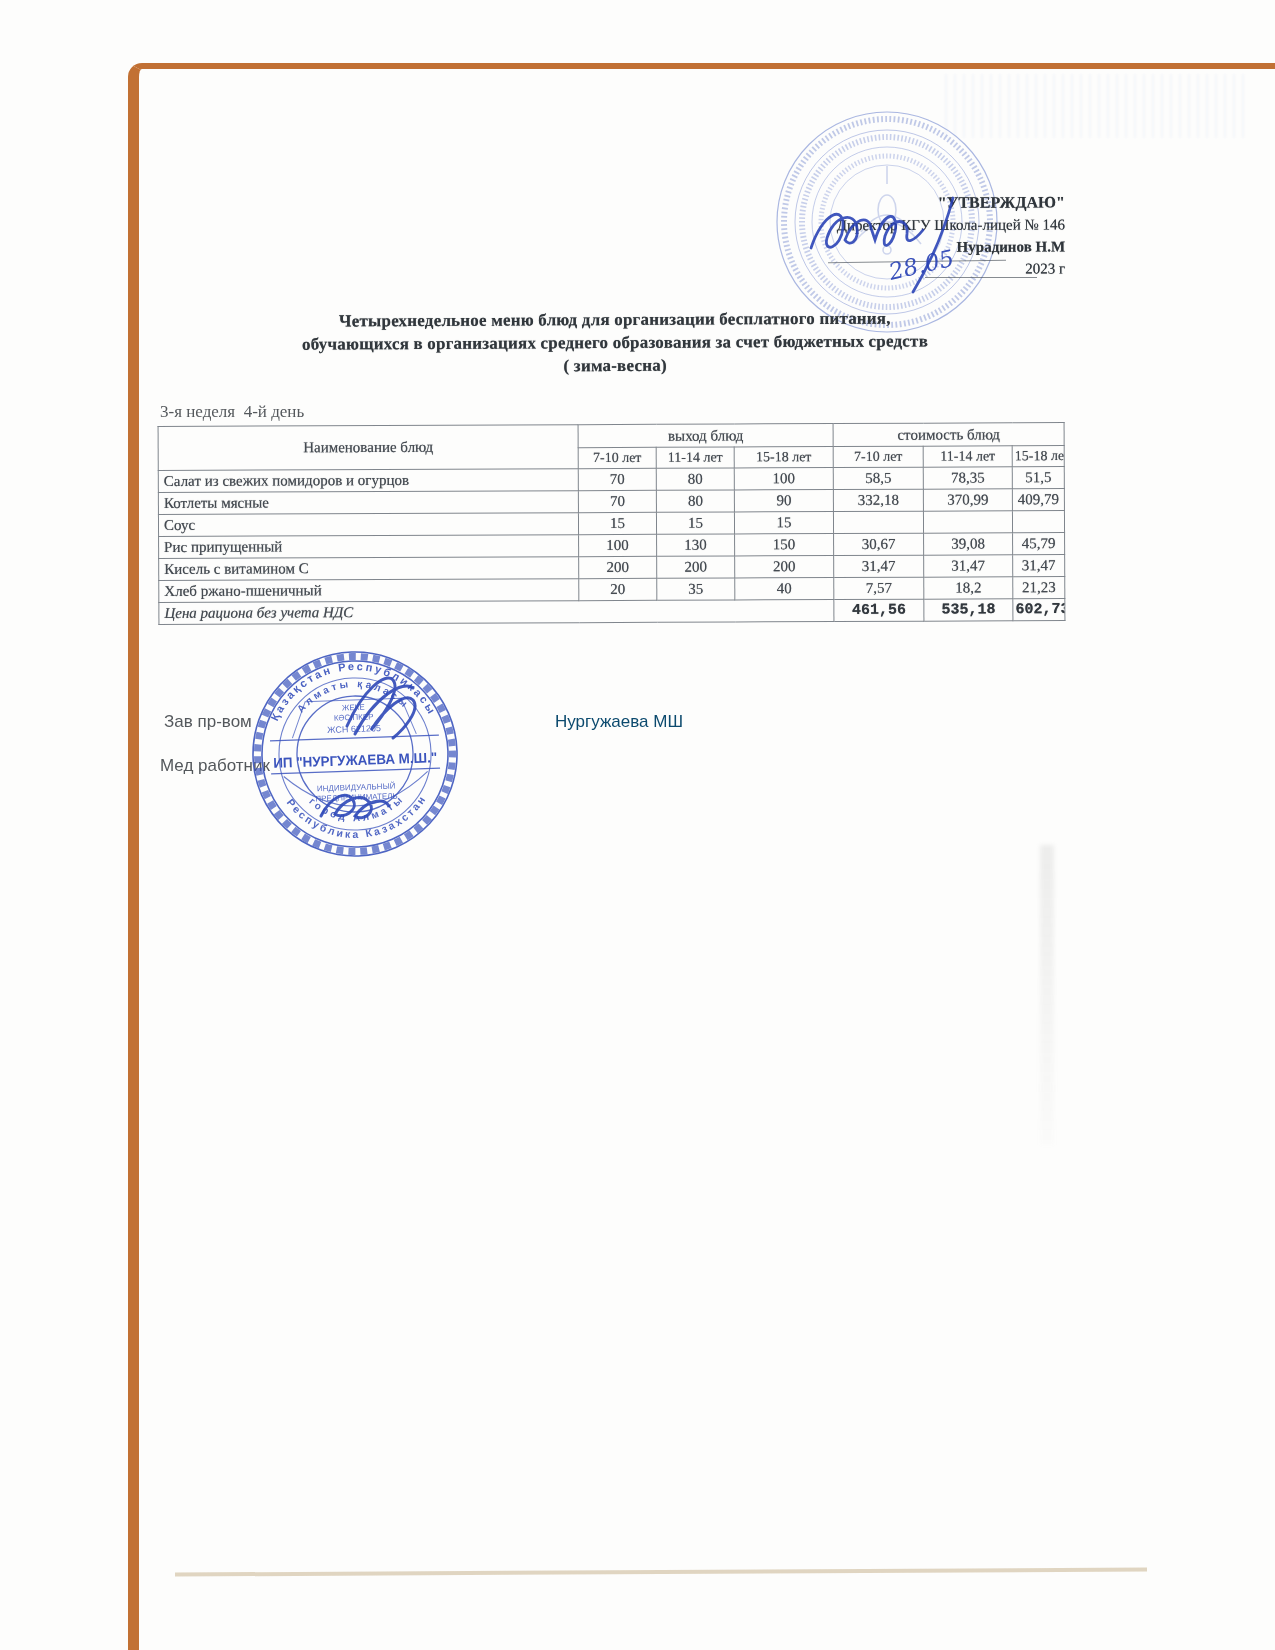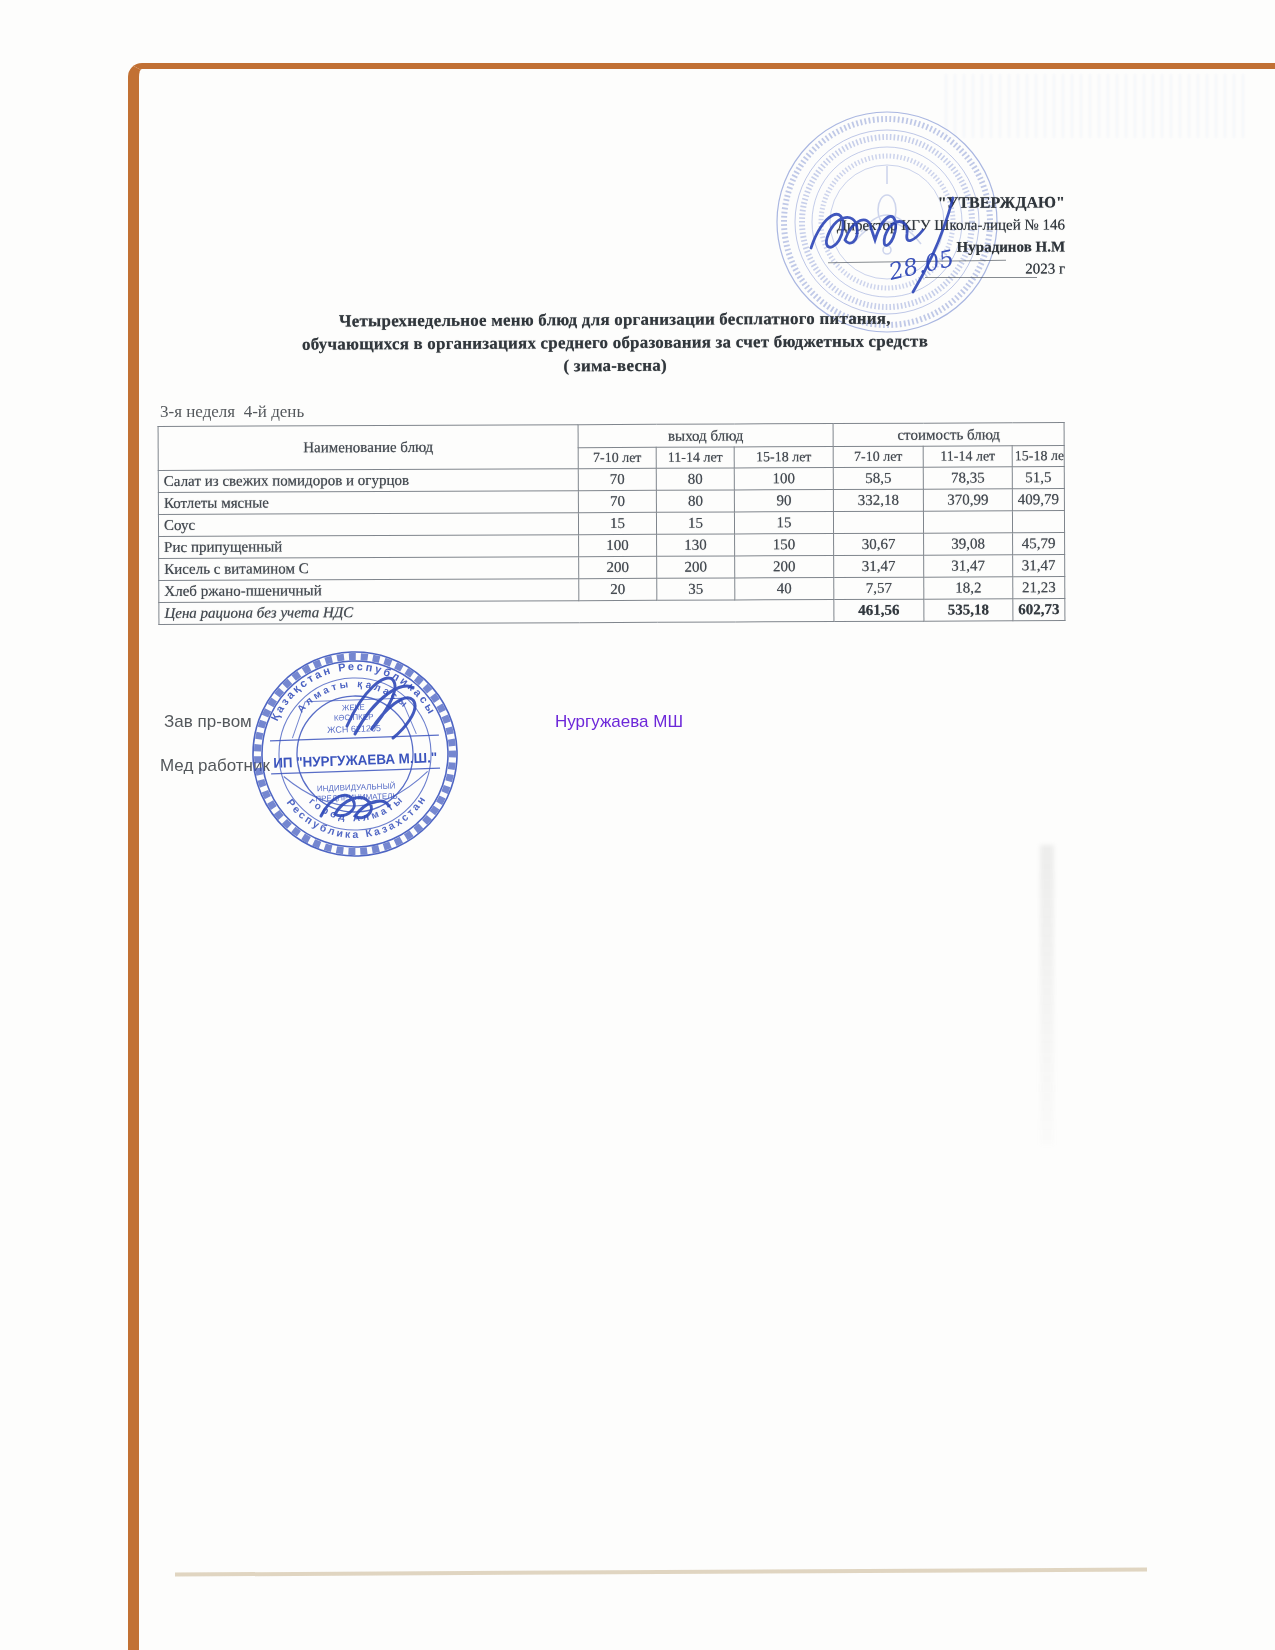--- a/index.html
+++ b/index.html
@@ -32,21 +32,21 @@
   
   .table-wrap{position:absolute;left:158px;top:424px;transform:rotate(-0.25deg);}
   table.menu{border-collapse:collapse;width:906px;table-layout:fixed;
     font-family:"Liberation Serif",serif;font-size:15px;color:#454b52;}
   table.menu td{border:1px solid #80868d;height:21px;padding:0 2px;vertical-align:middle;
     text-align:center;overflow:hidden;white-space:nowrap;}
   table.menu td.name{text-align:left;padding-left:5px;}
   table.menu td.gh{height:22px;font-size:15px;}
   table.menu td.age{height:20px;font-size:14px;}
   table.menu td.total-label{text-align:left;padding-left:5px;font-style:italic;}
-  table.menu td.total-val{font-weight:bold;color:#32383e;}
+  table.menu td.total-val{font-weight:bold;color:#32383e;font-family:Liberation Mono, monospace;}
   .stamp-svg{position:absolute;}
 </style>
 </head>
 <body>
 
 <div class="page">
 
   <div class="paper-frame"></div>
   <div class="paper-bottom-edge"></div>
   <div class="streaks"></div>
@@ -179,21 +179,21 @@
         <td colspan="4" class="total-label">Цена рациона без учета НДС</td>
         <td class="total-val">461,56</td>
         <td class="total-val">535,18</td>
         <td class="total-val">602,73</td>
       </tr>
     </tbody>
       </table>
   </div>
 
   <div class="digital" style="left:164px;top:712px;">Зав пр-вом</div>
-  <div class="digital" style="left:555px;top:712px;color:#6d28d9;">Нургужаева МШ</div>
+  <div class="digital" style="left:555px;top:712px;color:#0c4a6e;">Нургужаева МШ</div>
   <div class="digital" style="left:160px;top:756px;">Мед работник</div>
 
   <svg class="stamp-svg" style="left:235px;top:638px;" width="250" height="250" viewBox="0 0 250 250">
     <defs>
       <path id="arcTO" d="M36,116 A84,84 0 0 1 204,116"></path>
       <path id="arcBO" d="M36,116 A84,84 0 0 0 204,116"></path>
       <path id="arcTI" d="M53,116 A67,67 0 0 1 187,116"></path>
       <path id="arcBI" d="M53,116 A67,67 0 0 0 187,116"></path>
     </defs>
     <g transform="rotate(-2 120 116)" font-family="Liberation Sans, sans-serif">

